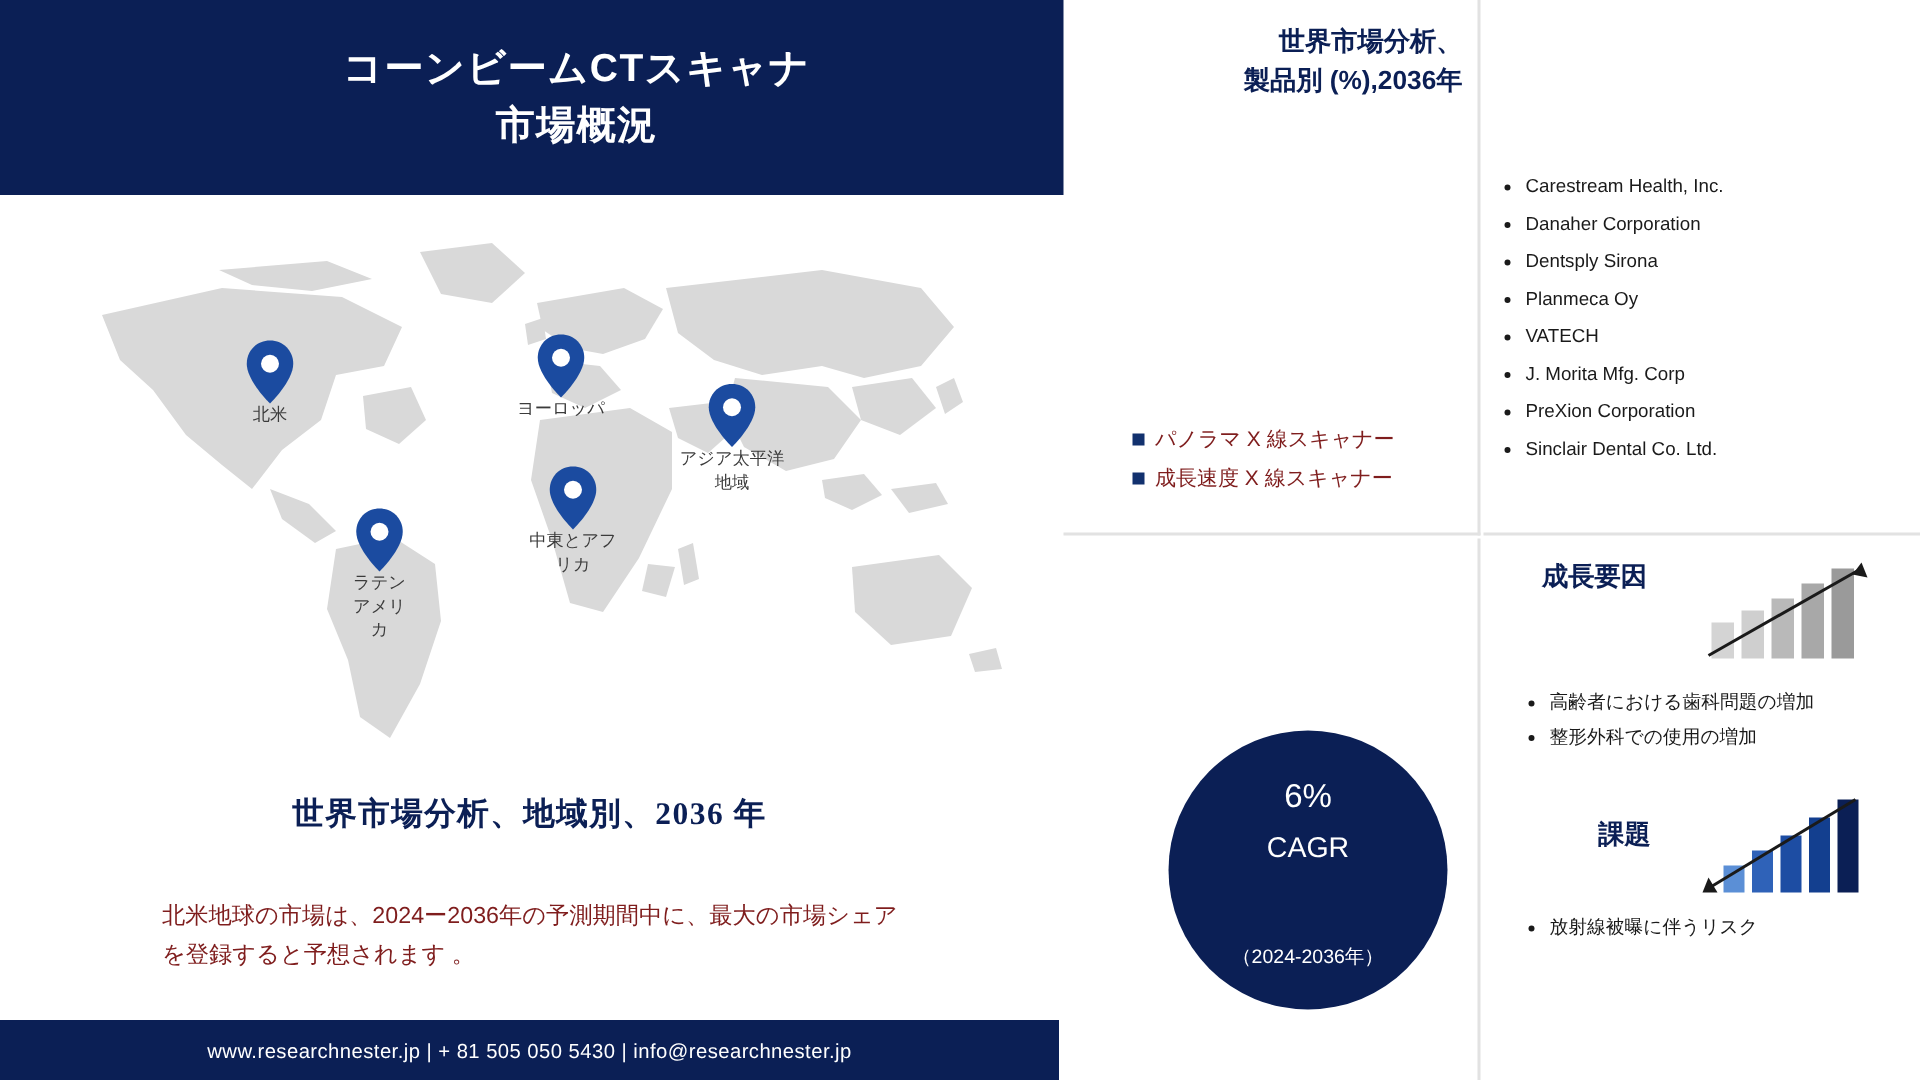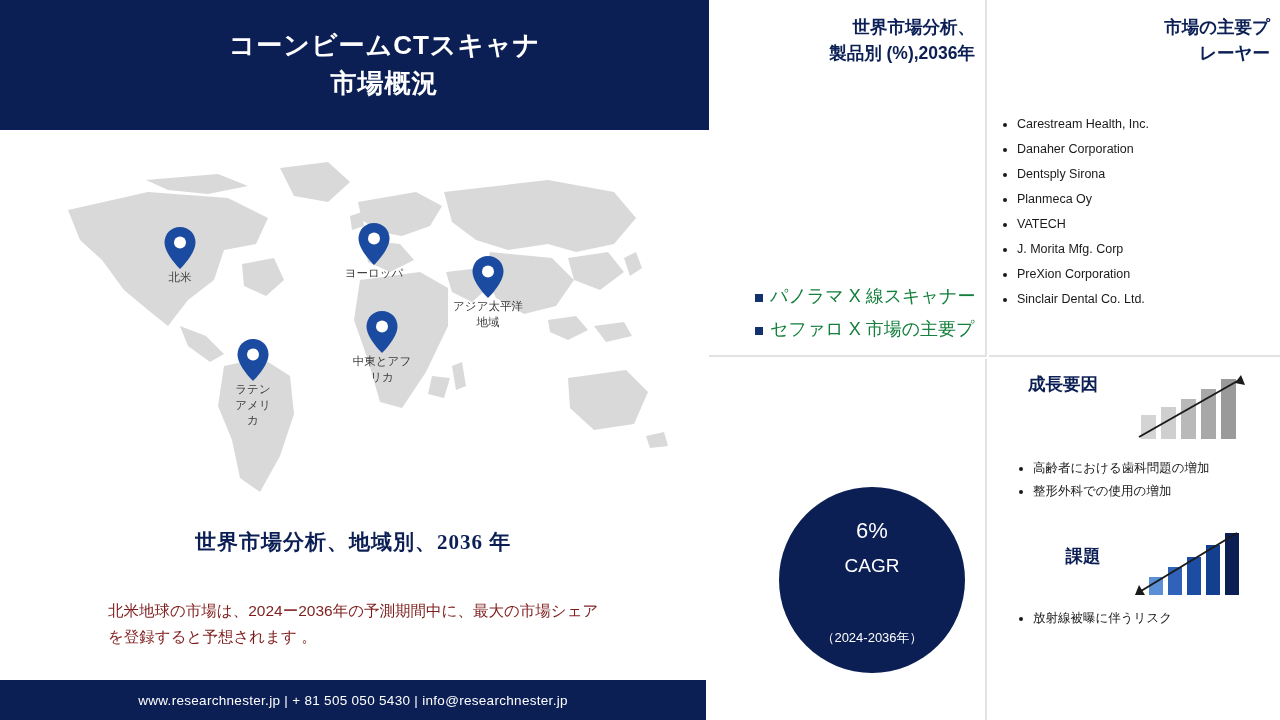--- a/index.html
+++ b/index.html
@@ -66,21 +66,21 @@
     color:#0b1f55;font-size:17.5px;font-weight:bold;line-height:1.5;
   }
 
   
   .pie-wrap{position:absolute;left:0;top:86px;width:278px;height:180px;}
   .pie{
     position:absolute;left:69px;top:0;width:170px;height:170px;border-radius:50%;
     background:conic-gradient(from 18deg, #0b1f55 0deg 227deg, #ffffff 227deg 231deg, #1b3fa0 231deg 356deg, #ffffff 356deg 360deg);
   }
   .pie-lbl{position:absolute;left:180px;top:110px;font-size:13px;color:#333;}
-  .legend{position:absolute;left:46px;top:280px;width:230px;font-size:18px;color:#15803d;line-height:1.85;}
+  .legend{position:absolute;left:46px;top:280px;width:230px;font-size:14px;color:#7f1d1d;line-height:1.85;}
   .legend .sw{display:inline-block;width:8px;height:8px;background:#12316e;margin-right:7px;}
 
   
   .players{
     position:absolute;left:0;top:96px;width:291px;
     padding:0 4px 0 28px;box-sizing:border-box;
   }
   .players li{font-size:12.5px;color:#1a1a1a;line-height:2.0;}
 
   
@@ -207,30 +207,26 @@
   <div class="cell q1">
     <h3>
       <span>世界市場分析、</span><br>
       <span>製品別 (%),2036年</span>
     </h3>
     <div class="legend">
       <div>
         <span class="sw"></span><span>パノラマ X 線スキャナー</span>
       </div>
       <div>
-        <span class="sw"></span><span>セファロ X 市場の主要プ</span>
+        <span class="sw"></span><span>成長速度 X 線スキャナー</span>
       </div>
     </div>
   </div>
 
   <div class="cell q2">
-    <h3>
-      <span>市場の主要プ</span><br>
-      <span>レーヤー</span>
-    </h3>
     <ul class="players">
       <li>Carestream Health, Inc.</li>
       <li>Danaher Corporation</li>
       <li>Dentsply Sirona</li>
       <li>Planmeca Oy</li>
       <li>VATECH</li>
       <li>J. Morita Mfg. Corp</li>
       <li>PreXion Corporation</li>
       <li>Sinclair Dental Co. Ltd.</li>
     </ul>

